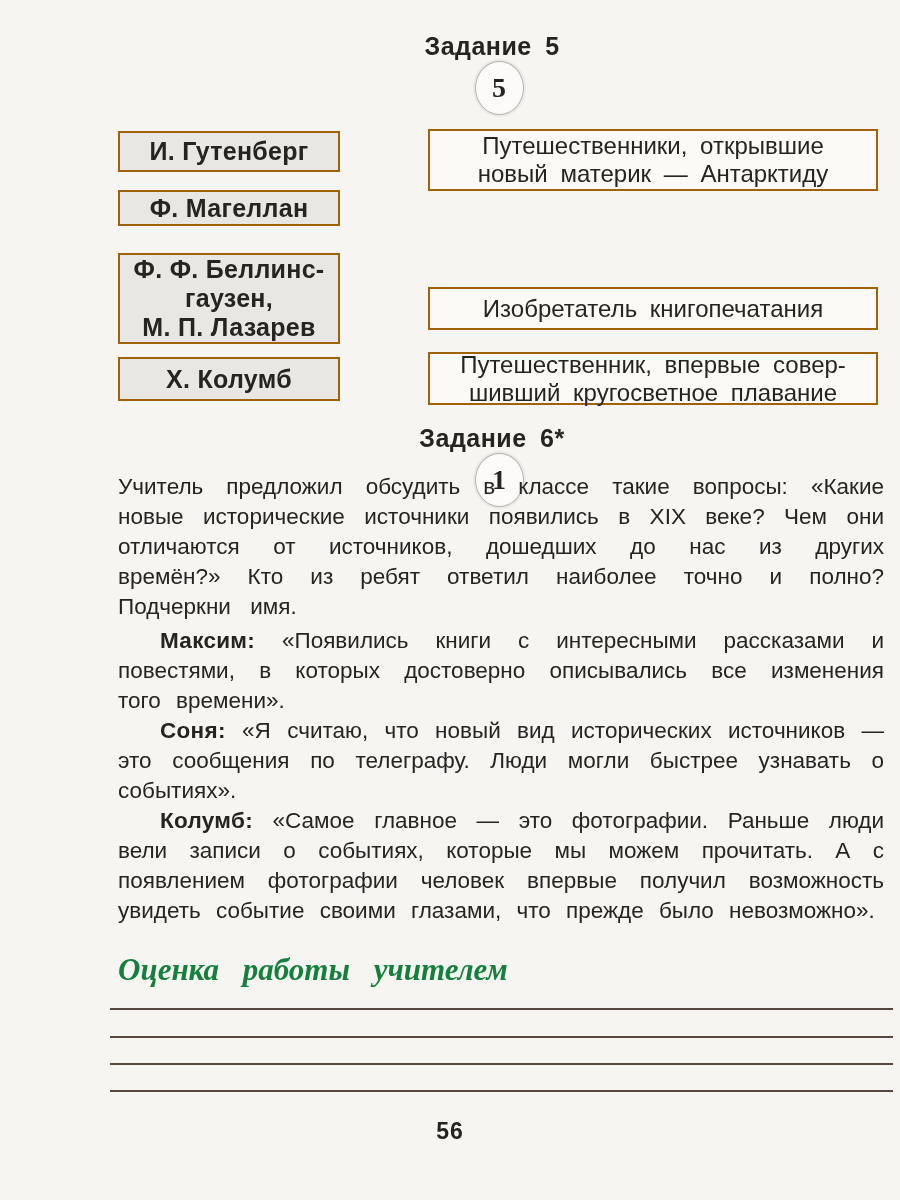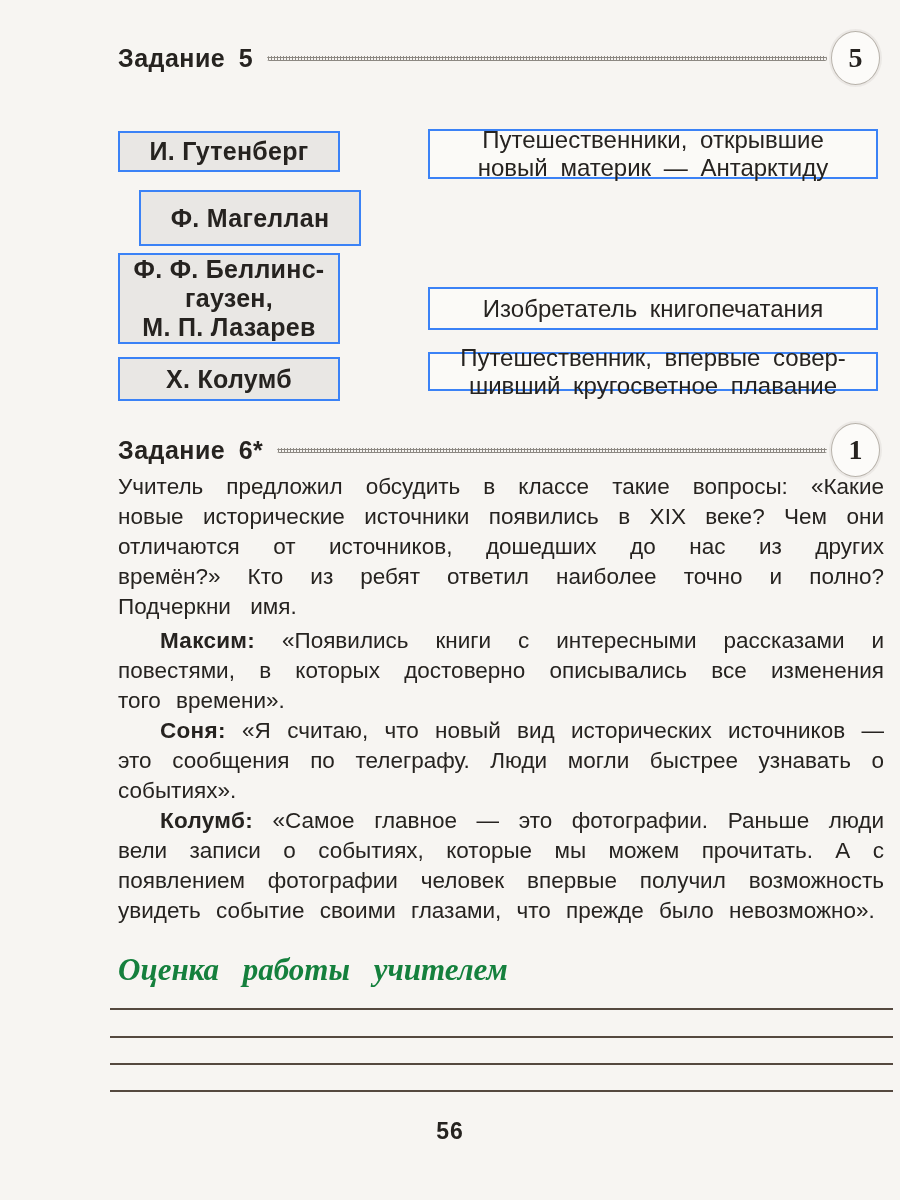--- a/index.html
+++ b/index.html
@@ -7,21 +7,21 @@
     position:relative;
     width:900px;height:1200px;
     background:#f7f5f2;
     font-family:"Liberation Sans", sans-serif;
     color:#262320;
     overflow:hidden;
   }
   
   .task-header{
     position:absolute;left:118px;right:20px;height:52px;
-    display:flex;align-items:center;
+    display:flex;align-items:center;flex-direction:column;
   }
   .task-header.t5{top:32px;}
   .task-header.t6{top:424px;text-align:right;}
   .task-title{
     font-weight:bold;font-size:25px;letter-spacing:.5px;
     word-spacing:6px;white-space:nowrap;margin-right:14px;
   }
   .leader{
     flex:1;height:5px;margin-right:4px;border-radius:3px;
     background-image:radial-gradient(circle,#8d8983 1px,rgba(0,0,0,0) 1.4px);
@@ -37,40 +37,40 @@
   }
   
   .instruction{
     position:absolute;top:80px;left:118px;width:764px;
     font-size:22.5px;word-spacing:8px;
   }
   
   .match-area{position:absolute;top:129px;left:118px;width:764px;height:282px;}
   .mbox{
     position:absolute;box-sizing:border-box;
-    border:2px solid #3b82f6;
+    border:2px solid #a16207;
     display:flex;align-items:center;justify-content:center;
     text-align:center;white-space:pre-line;
   }
   .mbox.left{
     left:0;width:222px;background:#e9e7e4;
     font-weight:bold;font-size:25px;line-height:29px;letter-spacing:.3px;
   }
   .mbox.right{
     left:310px;width:450px;background:#fbfaf7;
     font-size:24px;line-height:28px;word-spacing:6px;
   }
   .lb0{top:2px;height:41px;}
-  .lb1{top:61px;height:56px;margin-left:21px;}
+  .lb1{top:61px;height:36px;}
   .lb2{top:124px;height:91px;}
   .lb3{top:228px;height:44px;}
-  .rb0{top:0;height:50px;}
+  .rb0{top:0;height:62px;}
   .rb1{top:79px;height:57px;}
   .rb2{top:158px;height:43px;}
-  .rb3{top:223px;height:39px;}
+  .rb3{top:223px;height:53px;}
   
   .bodycol{position:absolute;top:472px;left:118px;width:766px;}
   .bodycol p{
     margin:0;font-size:22.5px;line-height:30px;
     text-align:justify;
   }
   p.intro{word-spacing:13px;margin-bottom:4px;}
   p.answer{text-indent:42px;word-spacing:9px;}
   .answer b{letter-spacing:.3px;}
   

